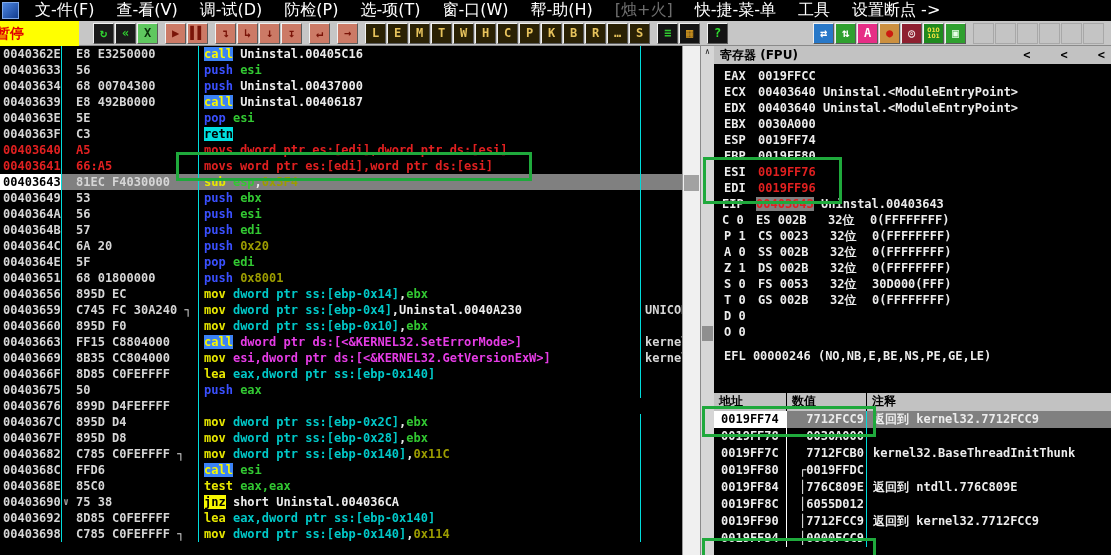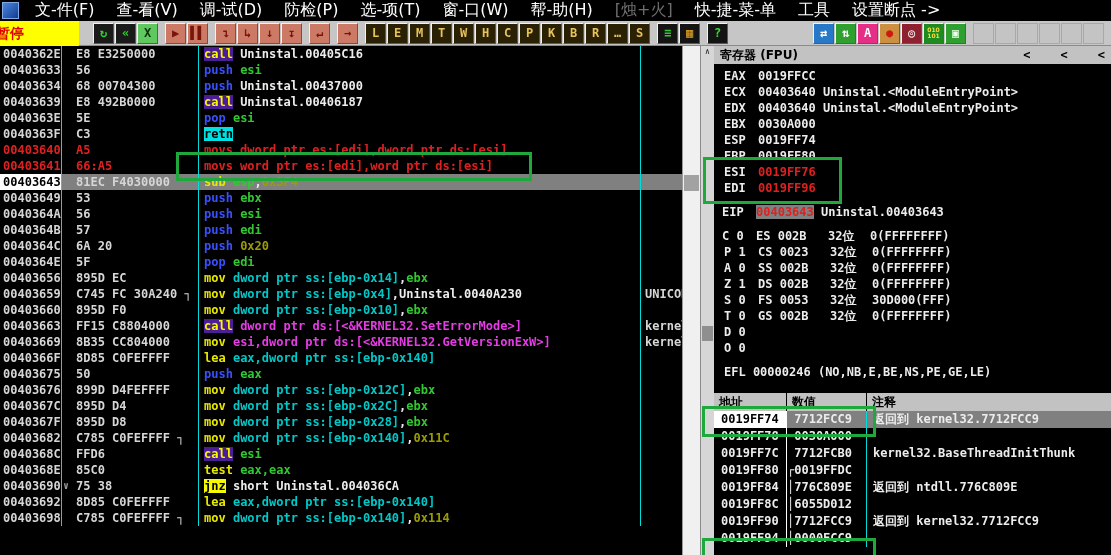--- a/index.html
+++ b/index.html
@@ -35,21 +35,21 @@
   .c-addr{width:62px;box-sizing:border-box;padding-left:3px;color:#D6D6D6;
           border-right:1px solid #00DCDC;overflow:hidden;}
   .c-hex{width:137px;box-sizing:border-box;padding-left:14px;color:#D6D6D6;
          border-right:1px solid #00DCDC;position:relative;overflow:hidden;}
   .c-ins{width:442px;box-sizing:border-box;padding-left:5px;border-right:1px solid #00DCDC;overflow:hidden;}
   .c-com{flex:1;padding-left:4px;color:#D6D6D6;overflow:hidden;}
   .jmark{position:absolute;left:1px;top:0;color:#9a9a9a;font-size:10px;}
   .hmark{color:#D6D6D6;}
   .tok-mn{color:#E8E800}.tok-stk{color:#3A50FF}.tok-reg{color:#32C832}.tok-mem{color:#00C8C8}
   .tok-const{color:#9C9C00}.tok-api{color:#E63CE6}.tok-plain{color:#ECECEC}
-  .tok-callhl{color:#F8F800;background:#4c1d95}
+  .tok-callhl{color:#F8F800;background:#3b82f6}
   .tok-jmphl{color:#000;background:#F8F800}
   .tok-rethl{color:#000;background:#00E0E0}
   .drow.patched .c-addr,.drow.patched .c-hex,.drow.patched .tok-plain{color:#E02020;}
   .drow.selected .c-hex,.drow.selected .c-ins,.drow.selected .c-com{background:#808080;}
   .drow.selected .c-addr{background:#FFFFFF;color:#000;}
   
   .dscroll{width:18px;background:#F0F0F0;position:relative;border-left:1px solid #9a9a9a;box-sizing:border-box;}
   .dthumb{position:absolute;left:1px;right:1px;top:129px;height:16px;background:#A2A2A2;}
   
   .right{flex:1;display:flex;}
@@ -61,37 +61,37 @@
               font-size:12px;font-weight:bold;padding:0 6px;
               font-family:"DejaVu Sans",sans-serif;}
   .reg-header .title{flex:1;}
   .chev{margin-left:30px;font-family:"DejaVu Sans Mono",monospace;}
   .reg-body{height:325px;padding-top:4px;color:#ECECEC;font-size:12px;font-weight:bold;
             line-height:16px;white-space:pre;overflow:hidden;border-radius:14px;}
   .reg-line{height:16px;padding-left:10px;}
   .reg-line .rname{display:inline-block;width:34px;}
   .rval-red{color:#E02020;}
   .rval-eip{color:#E02020;background:#808080;}
-  .reg-line.gap-top{margin-top:8px;padding-left:8px;}
+  .reg-line.gap-top{padding-left:8px;}
   .flag-line{height:16px;padding-left:10px;}
   .flag-line .f1{display:inline-block;width:34px;}
   .flag-line .f2{display:inline-block;width:72px;}
   .flag-line .f3{display:inline-block;width:42px;font-family:"DejaVu Sans Mono",monospace;}
   .efl-line{margin-top:8px;height:16px;padding-left:10px;}
   
   .stack-header{height:18px;background:#C2C2C2;color:#000;display:flex;align-items:center;
-                font-size:12px;font-weight:bold;font-family:Liberation Serif, serif;}
+                font-size:12px;font-weight:bold;font-family:Liberation Mono, monospace;}
   .sh{box-sizing:border-box;padding-left:5px;height:18px;line-height:18px;}
   .sh-0{width:73px;border-right:1px solid #000;}
   .sh-1{width:80px;border-right:1px solid #000;}
   .sh-2{flex:1;}
   .stack-body{flex:1;overflow:hidden;}
   .srow{display:flex;height:17px;line-height:17px;font-size:12px;font-weight:bold;white-space:pre;}
   .s-addr{width:73px;box-sizing:border-box;padding-left:7px;color:#ECECEC;border-right:1px solid #fff;}
-  .s-val{width:80px;box-sizing:border-box;padding-left:0;color:#ECECEC;border-right:1px solid #00DCDC;}
+  .s-val{width:80px;box-sizing:border-box;padding-left:12px;color:#ECECEC;border-right:1px solid #00DCDC;}
   .s-com{flex:1;padding-left:6px;color:#ECECEC;font-family:"DejaVu Sans Mono",monospace;}
   .s-com .cjk{font-family:"DejaVu Sans",sans-serif;}
   .srow.sel .s-val,.srow.sel .s-com{background:#808080;}
   .srow.sel .s-addr{background:#FFFFFF;color:#000;}
   
   .gbox{position:absolute;border:3px solid #1FA93C;pointer-events:none;background:transparent;}
 </style>
 </head>
 <body>
 
@@ -272,28 +272,29 @@
         <div class="drow"><div class="c-addr">0040363E</div><div class="c-hex">5E</div><div class="c-ins"><span class="tok tok-stk">pop</span><span class="tok tok-reg"> esi</span></div><div class="c-com"></div></div>
         <div class="drow"><div class="c-addr">0040363F</div><div class="c-hex">C3</div><div class="c-ins"><span class="tok tok-rethl">retn</span></div><div class="c-com"></div></div>
         <div class="drow patched"><div class="c-addr">00403640</div><div class="c-hex">A5</div><div class="c-ins"><span class="tok tok-plain">movs dword ptr es:[edi],dword ptr ds:[esi]</span></div><div class="c-com"></div></div>
         <div class="drow patched"><div class="c-addr">00403641</div><div class="c-hex">66:A5</div><div class="c-ins"><span class="tok tok-plain">movs word ptr es:[edi],word ptr ds:[esi]</span></div><div class="c-com"></div></div>
         <div class="drow selected"><div class="c-addr">00403643</div><div class="c-hex">81EC F4030000</div><div class="c-ins"><span class="tok tok-mn">sub</span><span class="tok tok-reg"> esp</span><span class="tok tok-plain">,</span><span class="tok tok-const">0x3F4</span></div><div class="c-com"></div></div>
         <div class="drow"><div class="c-addr">00403649</div><div class="c-hex">53</div><div class="c-ins"><span class="tok tok-stk">push</span><span class="tok tok-reg"> ebx</span></div><div class="c-com"></div></div>
         <div class="drow"><div class="c-addr">0040364A</div><div class="c-hex">56</div><div class="c-ins"><span class="tok tok-stk">push</span><span class="tok tok-reg"> esi</span></div><div class="c-com"></div></div>
         <div class="drow"><div class="c-addr">0040364B</div><div class="c-hex">57</div><div class="c-ins"><span class="tok tok-stk">push</span><span class="tok tok-reg"> edi</span></div><div class="c-com"></div></div>
         <div class="drow"><div class="c-addr">0040364C</div><div class="c-hex">6A 20</div><div class="c-ins"><span class="tok tok-stk">push</span><span class="tok tok-const"> 0x20</span></div><div class="c-com"></div></div>
         <div class="drow"><div class="c-addr">0040364E</div><div class="c-hex">5F</div><div class="c-ins"><span class="tok tok-stk">pop</span><span class="tok tok-reg"> edi</span></div><div class="c-com"></div></div>
+        <div class="drow"><div class="c-addr">00403651</div><div class="c-hex">68 01800000</div><div class="c-ins"><span class="tok tok-stk">push</span><span class="tok tok-const"> 0x8001</span></div><div class="c-com"></div></div>
         <div class="drow"><div class="c-addr">00403656</div><div class="c-hex">895D EC</div><div class="c-ins"><span class="tok tok-mn">mov</span><span class="tok tok-mem"> dword ptr ss:[ebp-0x14]</span><span class="tok tok-plain">,</span><span class="tok tok-reg">ebx</span></div><div class="c-com"></div></div>
         <div class="drow"><div class="c-addr">00403659</div><div class="c-hex">C745 FC 30A240<span class="hmark"> ┐</span></div><div class="c-ins"><span class="tok tok-mn">mov</span><span class="tok tok-mem"> dword ptr ss:[ebp-0x4]</span><span class="tok tok-plain">,Uninstal.0040A230</span></div><div class="c-com">UNICODE</div></div>
         <div class="drow"><div class="c-addr">00403660</div><div class="c-hex">895D F0</div><div class="c-ins"><span class="tok tok-mn">mov</span><span class="tok tok-mem"> dword ptr ss:[ebp-0x10]</span><span class="tok tok-plain">,</span><span class="tok tok-reg">ebx</span></div><div class="c-com"></div></div>
         <div class="drow"><div class="c-addr">00403663</div><div class="c-hex">FF15 C8804000</div><div class="c-ins"><span class="tok tok-callhl">call</span><span class="tok tok-api"> dword ptr ds:[&lt;&amp;KERNEL32.SetErrorMode&gt;]</span></div><div class="c-com">kernel3</div></div>
         <div class="drow"><div class="c-addr">00403669</div><div class="c-hex">8B35 CC804000</div><div class="c-ins"><span class="tok tok-mn">mov</span><span class="tok tok-api"> esi,dword ptr ds:[&lt;&amp;KERNEL32.GetVersionExW&gt;]</span></div><div class="c-com">kernel3</div></div>
         <div class="drow"><div class="c-addr">0040366F</div><div class="c-hex">8D85 C0FEFFFF</div><div class="c-ins"><span class="tok tok-mn">lea</span><span class="tok tok-mem"> eax,dword ptr ss:[ebp-0x140]</span></div><div class="c-com"></div></div>
         <div class="drow"><div class="c-addr">00403675</div><div class="c-hex">50</div><div class="c-ins"><span class="tok tok-stk">push</span><span class="tok tok-reg"> eax</span></div><div class="c-com"></div></div>
-        <div class="drow"><div class="c-addr">00403676</div><div class="c-hex">899D D4FEFFFF</div><div class="c-ins"><span class="tok tok-mn">mov</span><span class="tok tok-mem"> dword ptr ss:[ebp-0x12C]</span><span class="tok tok-plain">,</span><span class="tok tok-reg">ebx</span></div><div class="c-com"></div></div>
+        <div class="drow"><div class="c-addr">00403676</div><div class="c-hex">899D D4FEFFFF</div><div class="c-com"></div></div>
         <div class="drow"><div class="c-addr">0040367C</div><div class="c-hex">895D D4</div><div class="c-ins"><span class="tok tok-mn">mov</span><span class="tok tok-mem"> dword ptr ss:[ebp-0x2C]</span><span class="tok tok-plain">,</span><span class="tok tok-reg">ebx</span></div><div class="c-com"></div></div>
         <div class="drow"><div class="c-addr">0040367F</div><div class="c-hex">895D D8</div><div class="c-ins"><span class="tok tok-mn">mov</span><span class="tok tok-mem"> dword ptr ss:[ebp-0x28]</span><span class="tok tok-plain">,</span><span class="tok tok-reg">ebx</span></div><div class="c-com"></div></div>
         <div class="drow"><div class="c-addr">00403682</div><div class="c-hex">C785 C0FEFFFF<span class="hmark"> ┐</span></div><div class="c-ins"><span class="tok tok-mn">mov</span><span class="tok tok-mem"> dword ptr ss:[ebp-0x140]</span><span class="tok tok-plain">,</span><span class="tok tok-const">0x11C</span></div><div class="c-com"></div></div>
         <div class="drow"><div class="c-addr">0040368C</div><div class="c-hex">FFD6</div><div class="c-ins"><span class="tok tok-callhl">call</span><span class="tok tok-reg"> esi</span></div><div class="c-com"></div></div>
         <div class="drow"><div class="c-addr">0040368E</div><div class="c-hex">85C0</div><div class="c-ins"><span class="tok tok-mn">test</span><span class="tok tok-reg"> eax,eax</span></div><div class="c-com"></div></div>
         <div class="drow"><div class="c-addr">00403690</div><div class="c-hex"><span class="jmark">∨</span>75 38</div><div class="c-ins"><span class="tok tok-jmphl">jnz</span><span class="tok tok-plain"> short Uninstal.004036CA</span></div><div class="c-com"></div></div>
         <div class="drow"><div class="c-addr">00403692</div><div class="c-hex">8D85 C0FEFFFF</div><div class="c-ins"><span class="tok tok-mn">lea</span><span class="tok tok-mem"> eax,dword ptr ss:[ebp-0x140]</span></div><div class="c-com"></div></div>
         <div class="drow"><div class="c-addr">00403698</div><div class="c-hex">C785 C0FEFFFF<span class="hmark"> ┐</span></div><div class="c-ins"><span class="tok tok-mn">mov</span><span class="tok tok-mem"> dword ptr ss:[ebp-0x140]</span><span class="tok tok-plain">,</span><span class="tok tok-const">0x114</span></div><div class="c-com"></div></div>
       </div>
     <div class="dscroll">

